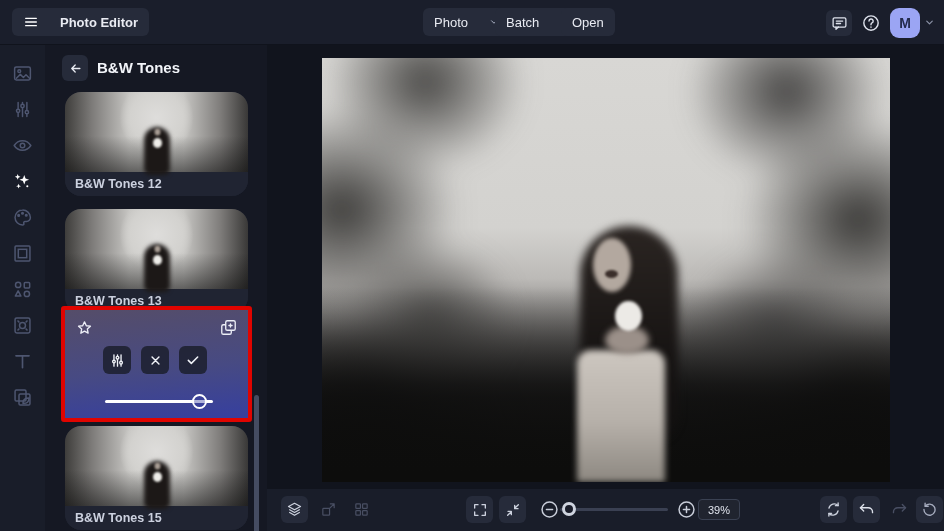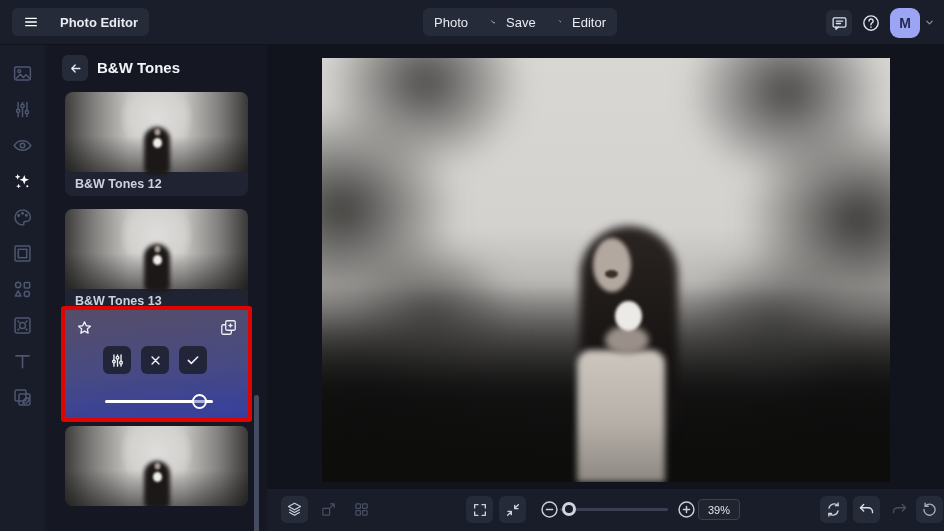--- a/index.html
+++ b/index.html
@@ -19,21 +19,21 @@
 
   
   .rail { position:absolute; left:0; top:45px; width:45px; height:486px; background:#191d29; z-index:20; }
   .rail-item { position:absolute; left:12px; width:21px; height:21px; color:#4e5670; cursor:pointer; }
   .rail-item.active { color:#ffffff; }
 
   
   .panel { position:absolute; left:45px; top:45px; width:222px; height:486px; background:#151823; z-index:10; }
   .back-btn { left:17px; top:10px; width:26px; height:26px; background:#262b3a; color:#e9ebf2; }
   .panel-title { position:absolute; left:52px; top:14px; font-size:15px; font-weight:700; color:#f2f4f9; }
-  .card { position:absolute; left:20px; width:183px; border-radius:8px; overflow:hidden; background:#202432; cursor:pointer; }
+  .card { position:absolute; left:20px; width:183px; border-radius:16px; overflow:hidden; background:#202432; cursor:pointer; }
   .card-label { height:24px; line-height:24px; padding-left:10px; font-size:12.5px; font-weight:600; color:#ccd1df; background:#202432; }
 
   
   .mini { position:relative; width:183px; height:80px;
     background:
       linear-gradient(180deg, rgba(0,0,0,0) 55%, rgba(12,12,12,.55) 100%),
       radial-gradient(ellipse 26% 60% at 50% 32%, #dedddb 0%, #d3d2cf 55%, rgba(211,210,207,0) 78%),
       linear-gradient(90deg, #3e3d3b 0%, #7e7c7a 15%, #c6c5c2 35%, #d2d1ce 50%, #c6c5c2 65%, #7e7c7a 85%, #393837 100%); }
   .mini::before { content:""; position:absolute; left:50%; top:44%; transform:translateX(-50%); width:26px; height:48px; background:#1c1817; border-radius:13px 13px 6px 6px; filter:blur(2px); }
   .mini::after { content:""; position:absolute; left:calc(50% - 4px); top:58%; width:9px; height:10px; border-radius:50%; background:#efeeea; box-shadow:0 -11px 0 -1.5px #a89d94; filter:blur(1px); }
@@ -96,27 +96,27 @@
       <span>Photo Editor</span>
     </div>
 
     <div class="pill-btn" style="left:423px">
       <span>Photo</span>
       <svg class="chev" viewBox="0 0 24 24" fill="none" stroke-width="2.4" stroke="currentColor" stroke-linecap="round" stroke-linejoin="round">
           <path d="M6 9l6 6 6-6"></path>
         </svg>
     </div>
     <div class="pill-btn" style="left:495px">
-      <span>Save</span>
+      <span>Batch</span>
       <svg class="chev" viewBox="0 0 24 24" fill="none" stroke-width="2.4" stroke="currentColor" stroke-linecap="round" stroke-linejoin="round">
           <path d="M6 9l6 6 6-6"></path>
         </svg>
     </div>
     <div class="pill-btn" style="left:561px">
-      <span>Editor</span>
+      <span>Open</span>
     </div>
 
     <div class="icon-btn tb-chat">
       <svg width="17" height="17" viewBox="0 0 24 24" fill="none" stroke="currentColor" stroke-width="1.8" stroke-linecap="round" stroke-linejoin="round">
           <rect x="3" y="4" width="18" height="13" rx="2"></rect>
           <path d="M7.5 8.5h9M7.5 12h6M7 17v3.2L10.5 17"></path>
         </svg>
     </div>
     <div class="icon-btn tb-help">
       <svg width="20" height="20" viewBox="0 0 24 24" fill="none" stroke="currentColor" stroke-width="1.7" stroke-linecap="round">
@@ -254,20 +254,21 @@
       </div>
 
       <div class="sel-slider">
         <div class="sel-track"></div>
         <div class="sel-handle" style="left: 88%;"></div>
       </div>
     </div>
 
     <div class="card" style="top:381px">
       <div class="mini"></div>
+      <div class="card-label">B&amp;W Tones 15</div>
     </div>
 
     <div class="panel-scroll"></div>
   </aside>
 
   <main class="canvas">
     <div class="photo">
       <div class="ph-tree ph-tree-l"></div>
       <div class="ph-tree ph-tree-r"></div>
       <div class="ph-bottom"></div>

